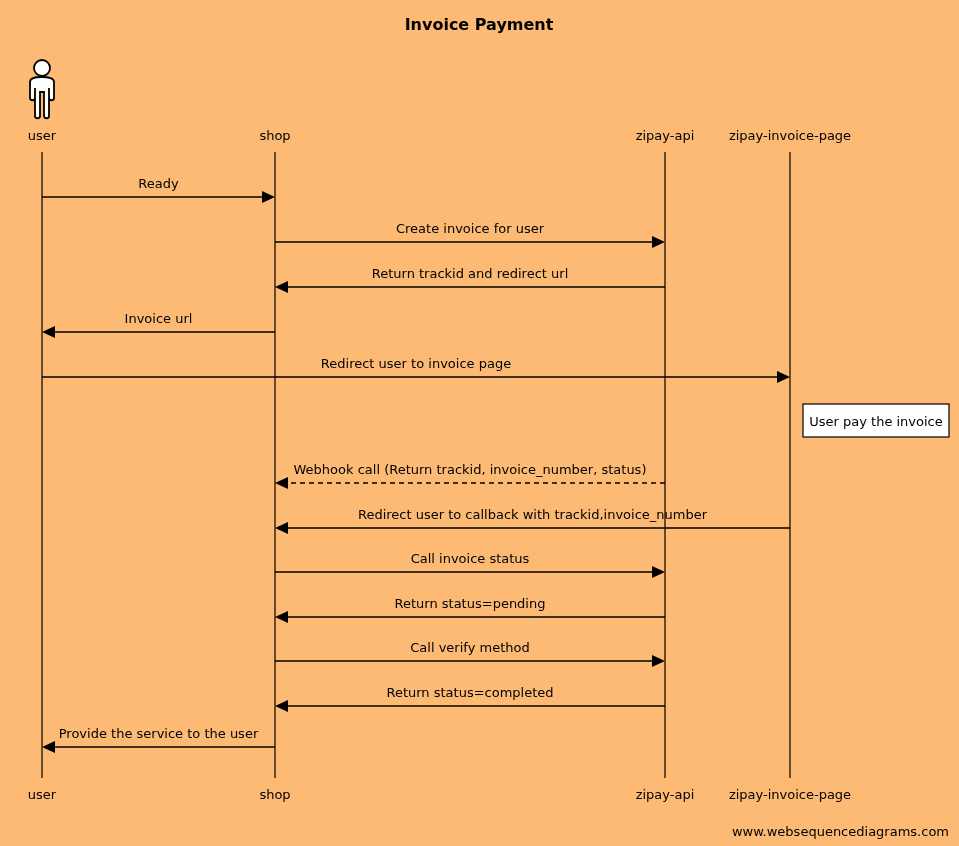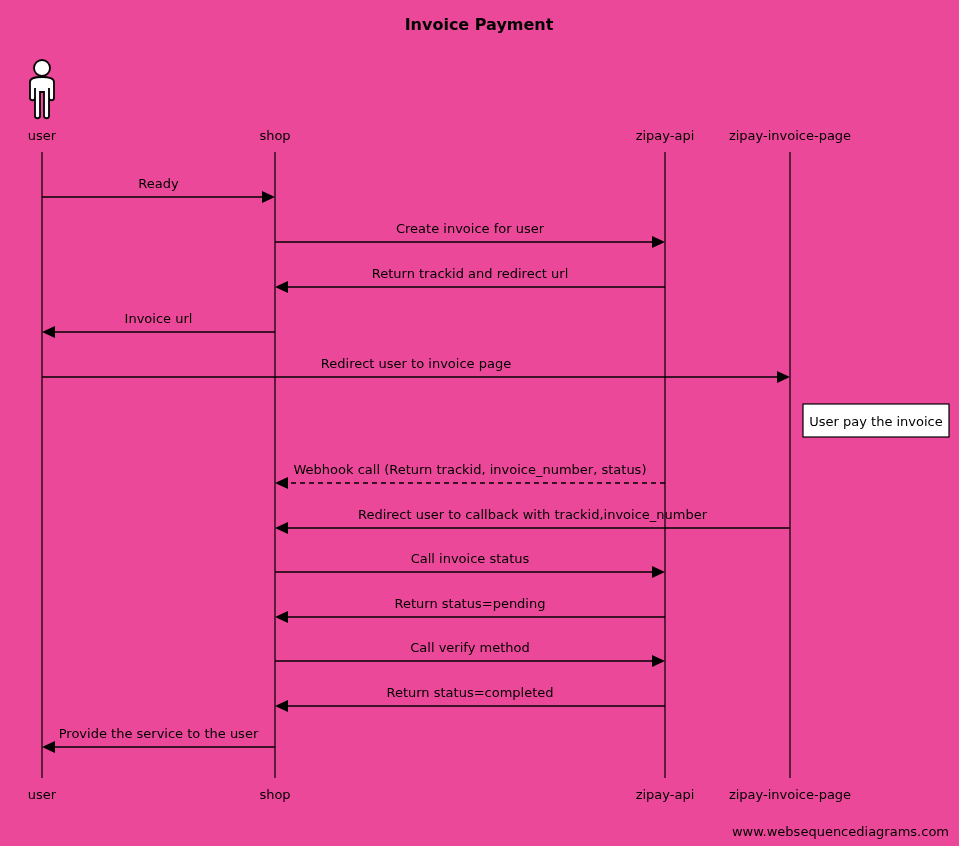--- a/index.html
+++ b/index.html
@@ -4,21 +4,21 @@
 <style>
   html, body {
     margin: 0;
     padding: 0;
     background: #ffffff;
   }
   #canvas {
     position: relative;
     width: 959px;
     height: 846px;
-    background: #ec4899;
+    background: #fdba74;
     font-family: "DejaVu Sans", "Liberation Sans", sans-serif;
     overflow: hidden;
   }
   #diagram-svg {
     position: absolute;
     left: 0;
     top: 0;
   }
   .title-text {
     font-size: 16px;

